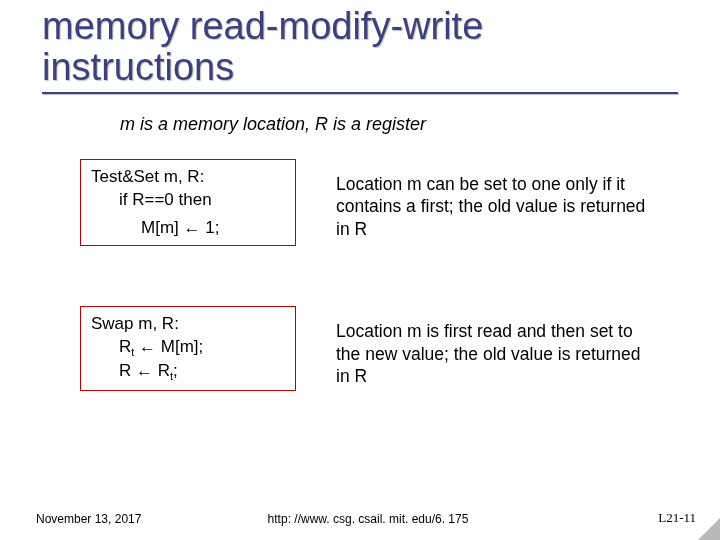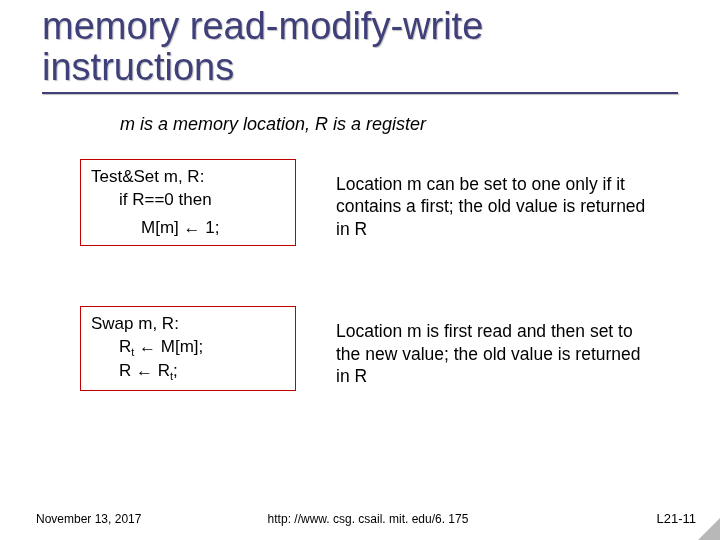--- a/index.html
+++ b/index.html
@@ -81,20 +81,21 @@
     text-align: center;
     font-size: 12px;
     color: #000;
   }
   .footer-page {
     position: absolute;
     right: 24px;
     bottom: 14px;
     font-size: 13px;
     color: #000;
+    font-family: Liberation Serif, serif;
   }
 </style>
 </head>
 <body>
 
 <div class="title">
   <span>memory read-modify-write</span><br>
   <span>instructions</span>
 </div>
 <div class="underline"></div>

